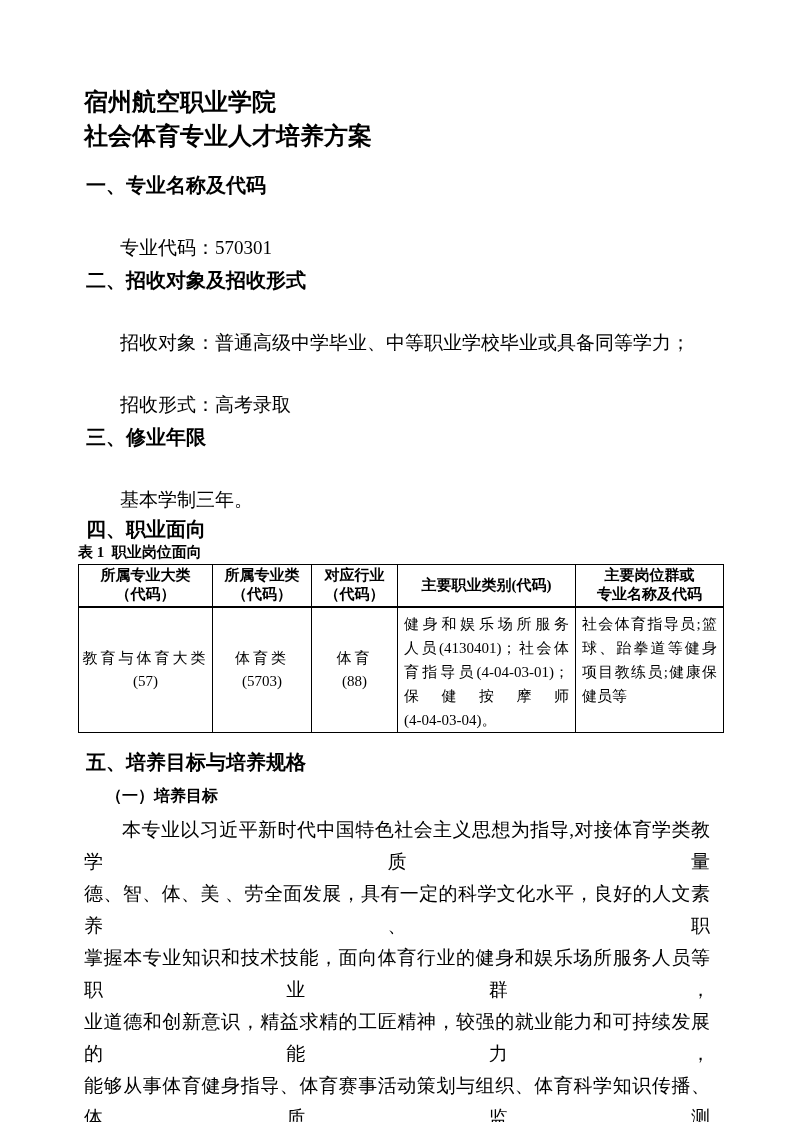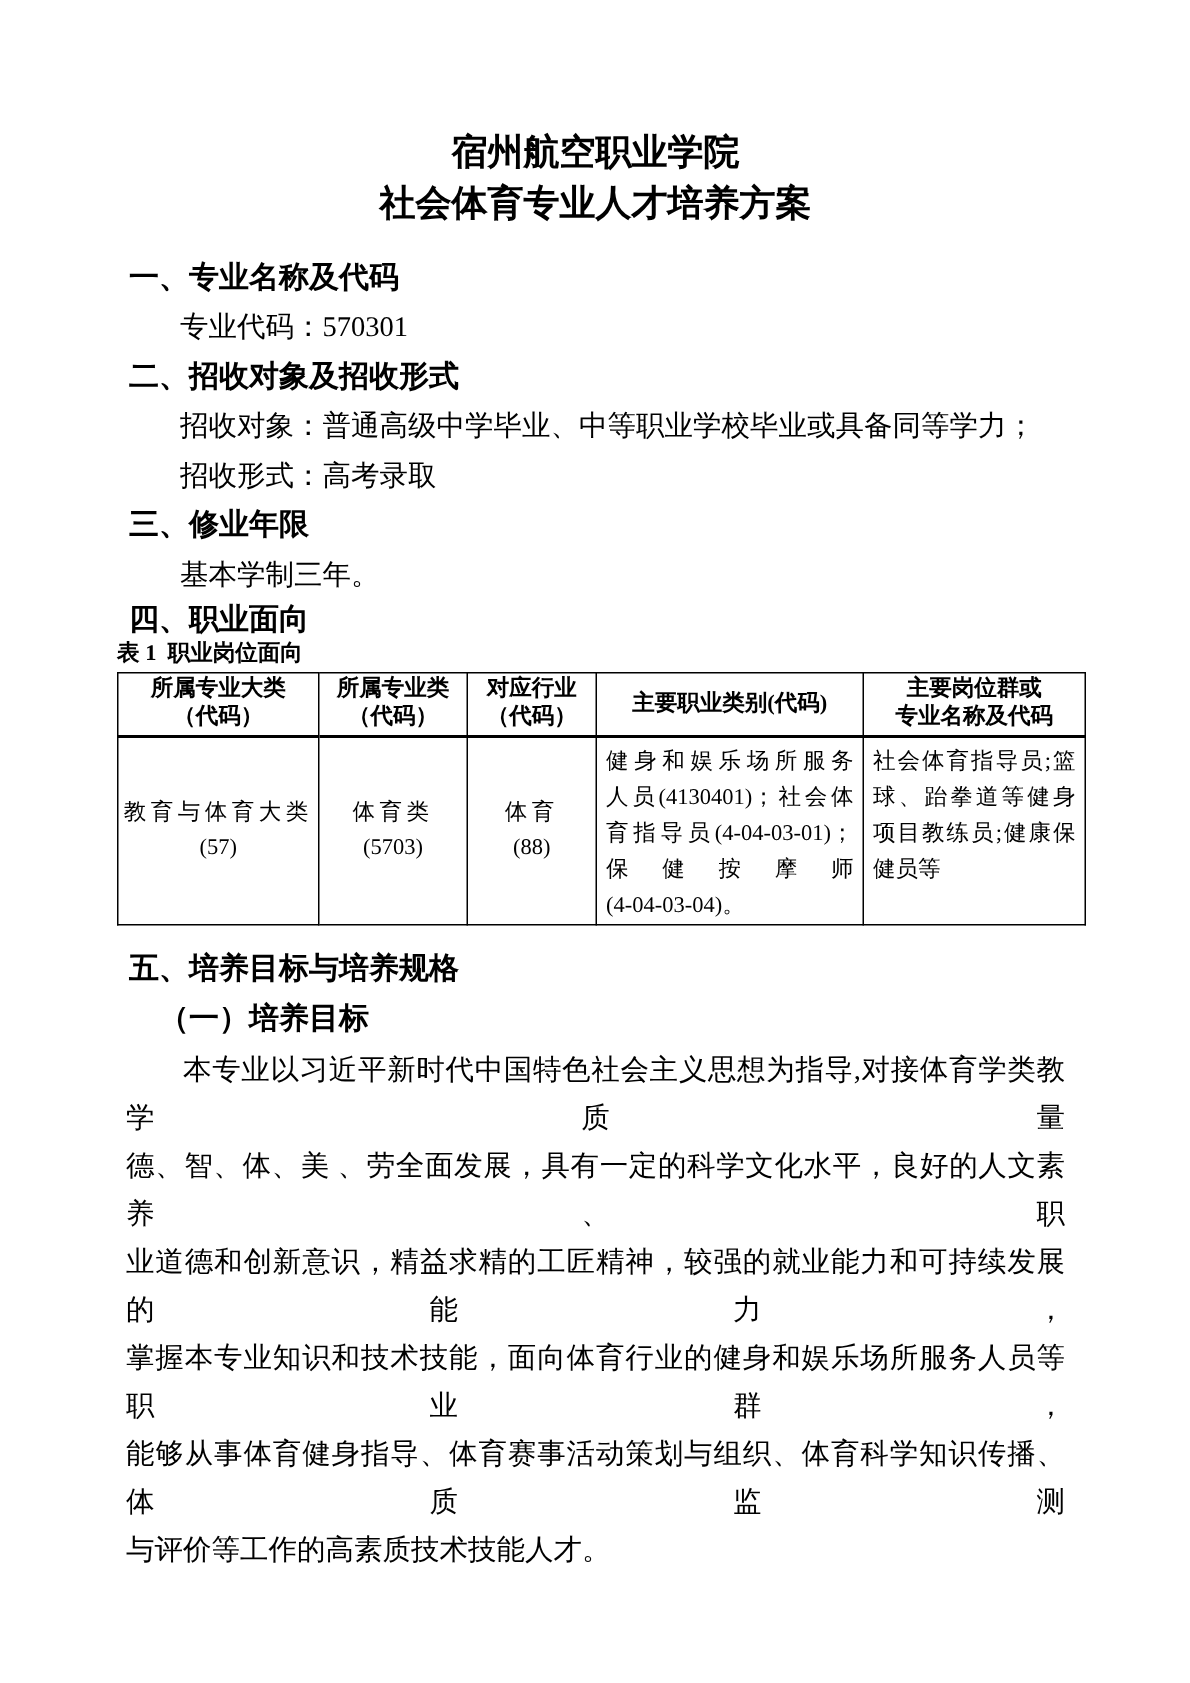--- a/index.html
+++ b/index.html
@@ -9,25 +9,25 @@
     font-family: "Liberation Serif", "DejaVu Serif", serif;
   }
   .page {
     position: relative;
     width: 793px; height: 1122px;
     background: #ffffff;
     color: #000000;
     padding: 85px 83px 0 84px;
     overflow: hidden;
   }
-  .doc-title { font-size: 24px; font-weight: bold; line-height: 34px; text-align: center; }
+  .doc-title { font-size: 24px; font-weight: bold; line-height: 34px; text-align: left; }
   .sec-h { font-size: 20px; font-weight: bold; line-height: 33px; margin-left: 2px; }
   .sec-h.tight { line-height: 26px; }
-  .body-line { font-size: 19px; line-height: 33px; margin-left: 36px; }
-  .sub-h { font-size: 20px; font-weight: bold; line-height: 33px; margin-left: 22px; }
+  .body-line { font-size: 19px; line-height: 33px; margin-left: 36px; margin-top: 29px; }
+  .sub-h { font-size: 16px; font-weight: bold; line-height: 33px; margin-left: 22px; }
   .mt2 { margin-top: 16px; }
   .para { margin-top: 2px; }
   .para-line {
     font-size: 19px; line-height: 32px;
     text-align: justify; text-align-last: justify;
   }
   .para-line.first { text-indent: 38px; }
   .para-line.last { text-align-last: left; }
   .tbl-caption {
     width: 645px; margin-left: -6px;
@@ -135,19 +135,19 @@
       </tr>
     </tbody>
   </table>
 
   <div class="sec-h sec5-head">五、培养目标与培养规格</div>
   <div class="sub-h">（一）培养目标</div>
 
   <div class="para">
     <div class="para-line first">本专业以习近平新时代中国特色社会主义思想为指导,对接体育学类教学质量</div>
     <div class="para-line">德、智、体、美 、劳全面发展，具有一定的科学文化水平，良好的人文素养、职</div>
+    <div class="para-line">掌握本专业知识和技术技能，面向体育行业的健身和娱乐场所服务人员等职业群，</div>
     <div class="para-line">业道德和创新意识，精益求精的工匠精神，较强的就业能力和可持续发展的能力，</div>
-    <div class="para-line">掌握本专业知识和技术技能，面向体育行业的健身和娱乐场所服务人员等职业群，</div>
     <div class="para-line">能够从事体育健身指导、体育赛事活动策划与组织、体育科学知识传播、体质监测</div>
     <div class="para-line last">与评价等工作的高素质技术技能人才。</div>
   </div>
 
 </div>
 
 </body></html>

